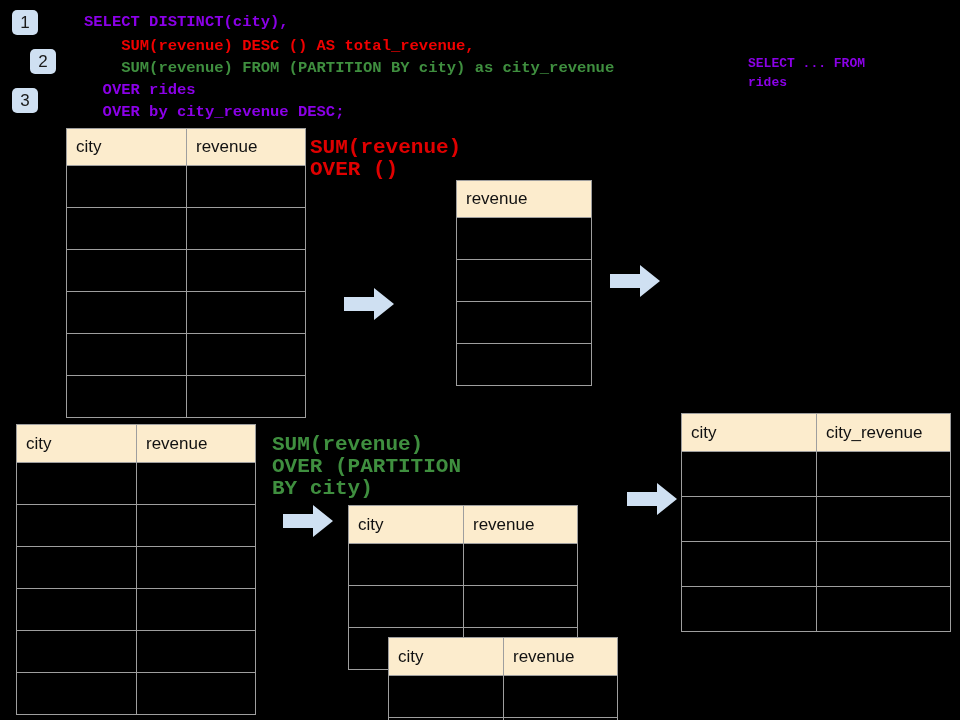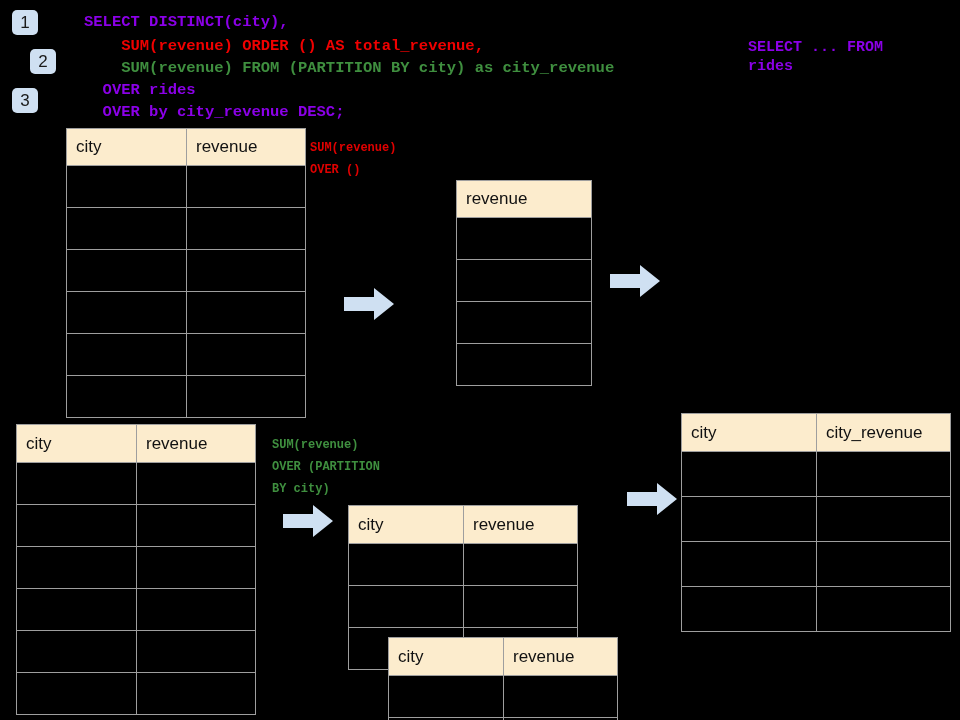--- a/index.html
+++ b/index.html
@@ -43,32 +43,33 @@
   }
   .c-purple { color: #8b00e8; }
   .c-red    { color: #f00000; }
   .c-green  { color: #3f8f3f; }
 
   
   .callout {
     position: absolute;
     font-family: "Liberation Mono", monospace;
     font-weight: bold;
-    font-size: 15px;
+    font-size: 13px;
     line-height: 19px;
     white-space: pre;
     color: #8b00e8;
+    margin-top: 16px;
   }
 
   
   .annot {
     position: absolute;
     font-family: "Liberation Mono", monospace;
     font-weight: bold;
-    font-size: 12px;
+    font-size: 21px;
     line-height: 22px;
     white-space: pre;
   }
   .annot.red   { color: #e00000; }
   .annot.green { color: #3f8f3f; }
 
   
   .tbl {
     position: absolute;
     border-collapse: collapse;
@@ -98,21 +99,21 @@
   }
 </style>
 </head>
 <body>
 
 <div class="badge" style="left:12px; top:10px;">1</div>
 <div class="badge" style="left:30px; top:49px;">2</div>
 <div class="badge" style="left:12px; top:88px;">3</div>
 
 <div class="code c-purple" style="left:84px; top:11px;">SELECT DISTINCT(city),</div>
-<div class="code c-red" style="left:84px; top:35px;">    SUM(revenue) ORDER () AS total_revenue,</div>
+<div class="code c-red" style="left:84px; top:35px;">    SUM(revenue) DESC () AS total_revenue,</div>
 <div class="code c-green" style="left:84px; top:57px;">    SUM(revenue) FROM (PARTITION BY city) as city_revenue</div>
 <div class="code c-purple" style="left:84px; top:79px;">  OVER rides</div>
 <div class="code c-purple" style="left:84px; top:101px;">  OVER by city_revenue DESC;</div>
 
 <div class="callout" style="left:748px; top:38px;">SELECT ... FROM</div>
 <div class="callout" style="left:748px; top:57px;">rides</div>
 
 <div class="annot red" style="left:310px; top:137px;">SUM(revenue)
 OVER ()</div>
 <div class="annot green" style="left:272px; top:434px;">SUM(revenue)

